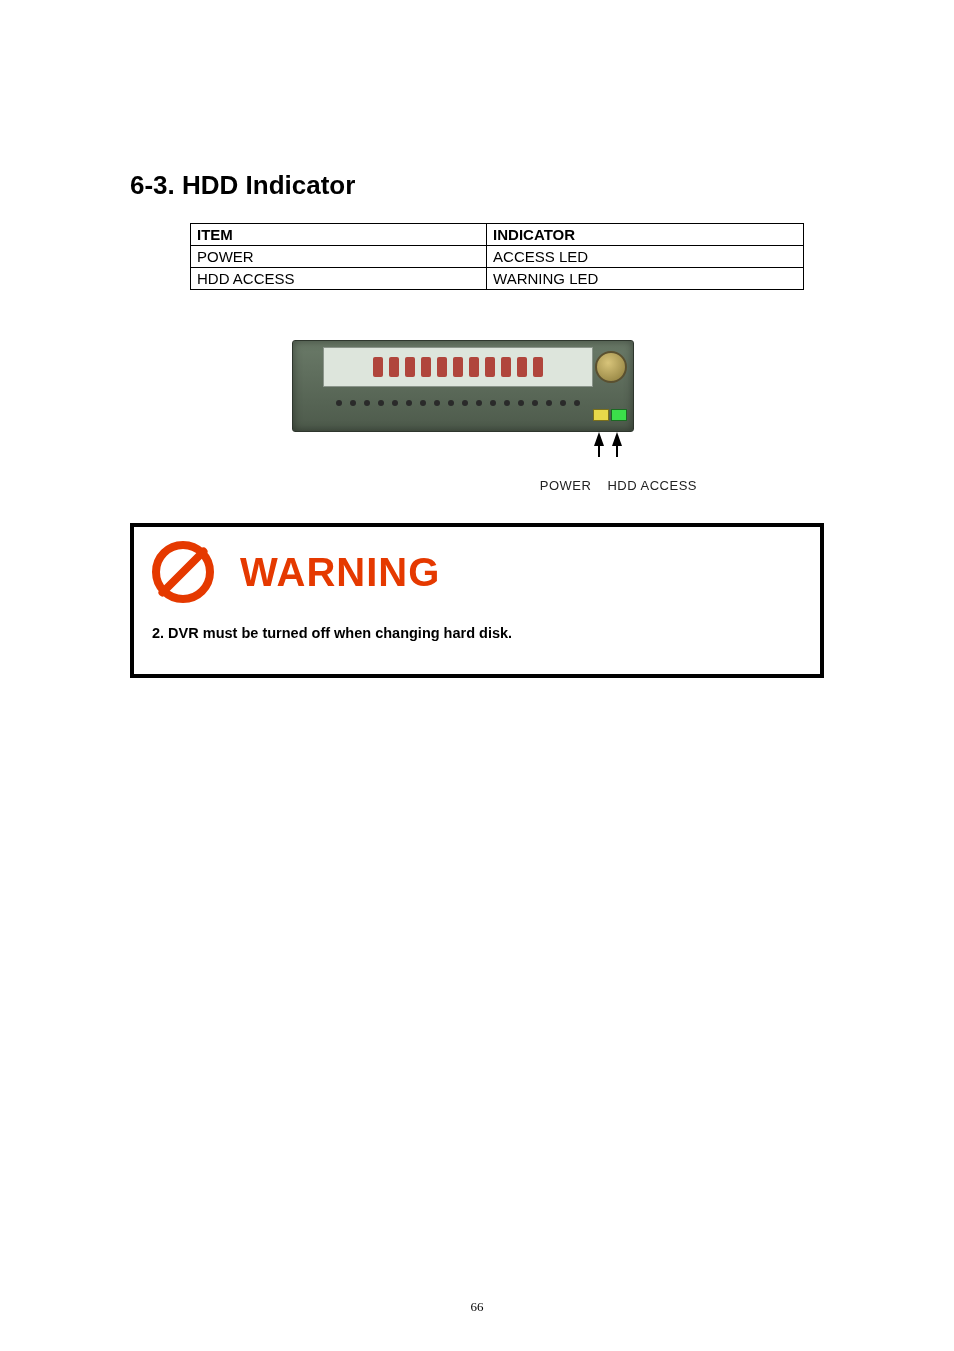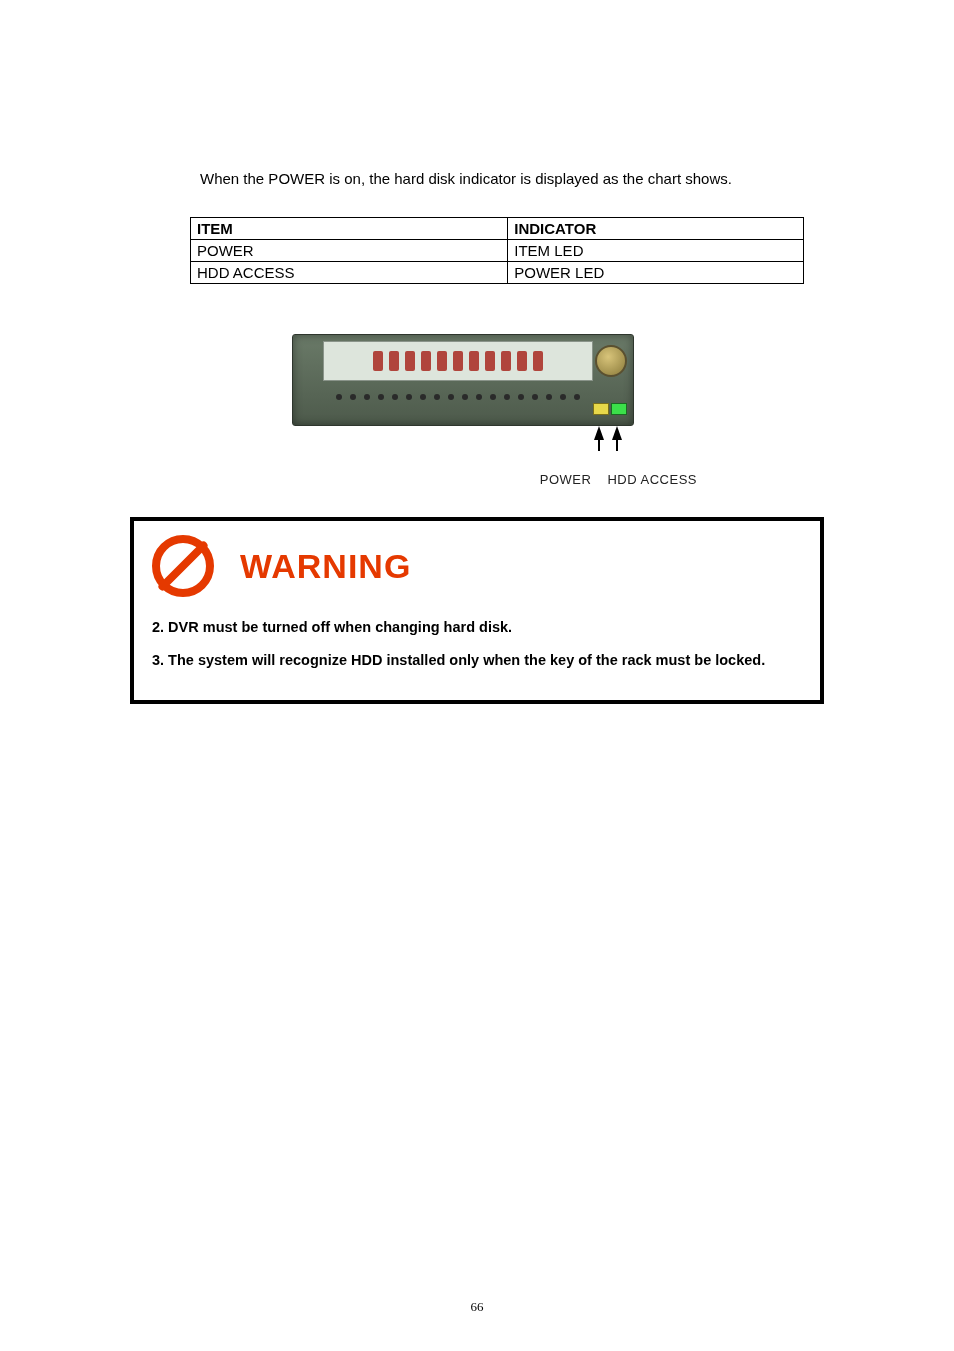--- a/index.html
+++ b/index.html
@@ -152,21 +152,21 @@
     border: 4px solid #000;
     padding: 14px 18px 20px 18px;
   }
   .warn-head {
     display: flex;
     align-items: center;
     gap: 26px;
     margin-bottom: 18px;
   }
   .warn-title {
-    font-size: 34px;
+    font-size: 40px;
     font-weight: bold;
     color: #e53900;
     letter-spacing: 1px;
   }
   .no-entry {
     width: 62px; height: 62px;
     position: relative;
   }
   .no-entry .ring {
     position: absolute; inset: 0;
@@ -196,37 +196,37 @@
     text-align: center;
     font-size: 13px;
     font-family: "Times New Roman", serif;
   }
 </style>
 </head>
 <body>
 
 <div class="page">
 
-
-  <div class="intro">When the POWER is on, the hard disk indicator is displayed as the chart shows.</div>
+  <div class="section-title">6-3. HDD Indicator</div>
+
 
   <div class="tbl-wrap">
     <table class="indicator">
       <tbody>
           <tr>
         <th>ITEM</th>
         <th>INDICATOR</th>
       </tr>
       <tr>
         <td>POWER</td>
-        <td>ITEM LED</td>
+        <td>ACCESS LED</td>
       </tr>
       <tr>
         <td>HDD ACCESS</td>
-        <td>POWER LED</td>
+        <td>WARNING LED</td>
       </tr>
     </tbody>
       </table>
   </div>
 
   <div class="drive-wrap">
     <div class="drive">
       <div class="inner">
         <div class="vents">
           <span></span>
@@ -280,18 +280,17 @@
   <div class="warn-box">
     <div class="warn-head">
       <div class="no-entry">
         <div class="ring"></div>
         <div class="slash"></div>
       </div>
       <div class="warn-title">WARNING</div>
     </div>
     <div class="warn-lines">
       <p>2. DVR must be turned off when changing hard disk.</p>
-      <p>3. The system will recognize HDD installed only when the key of the rack must be locked.</p>
     </div>
   </div>
 
   <div class="page-num">66</div>
 </div>
 
 </body></html>

